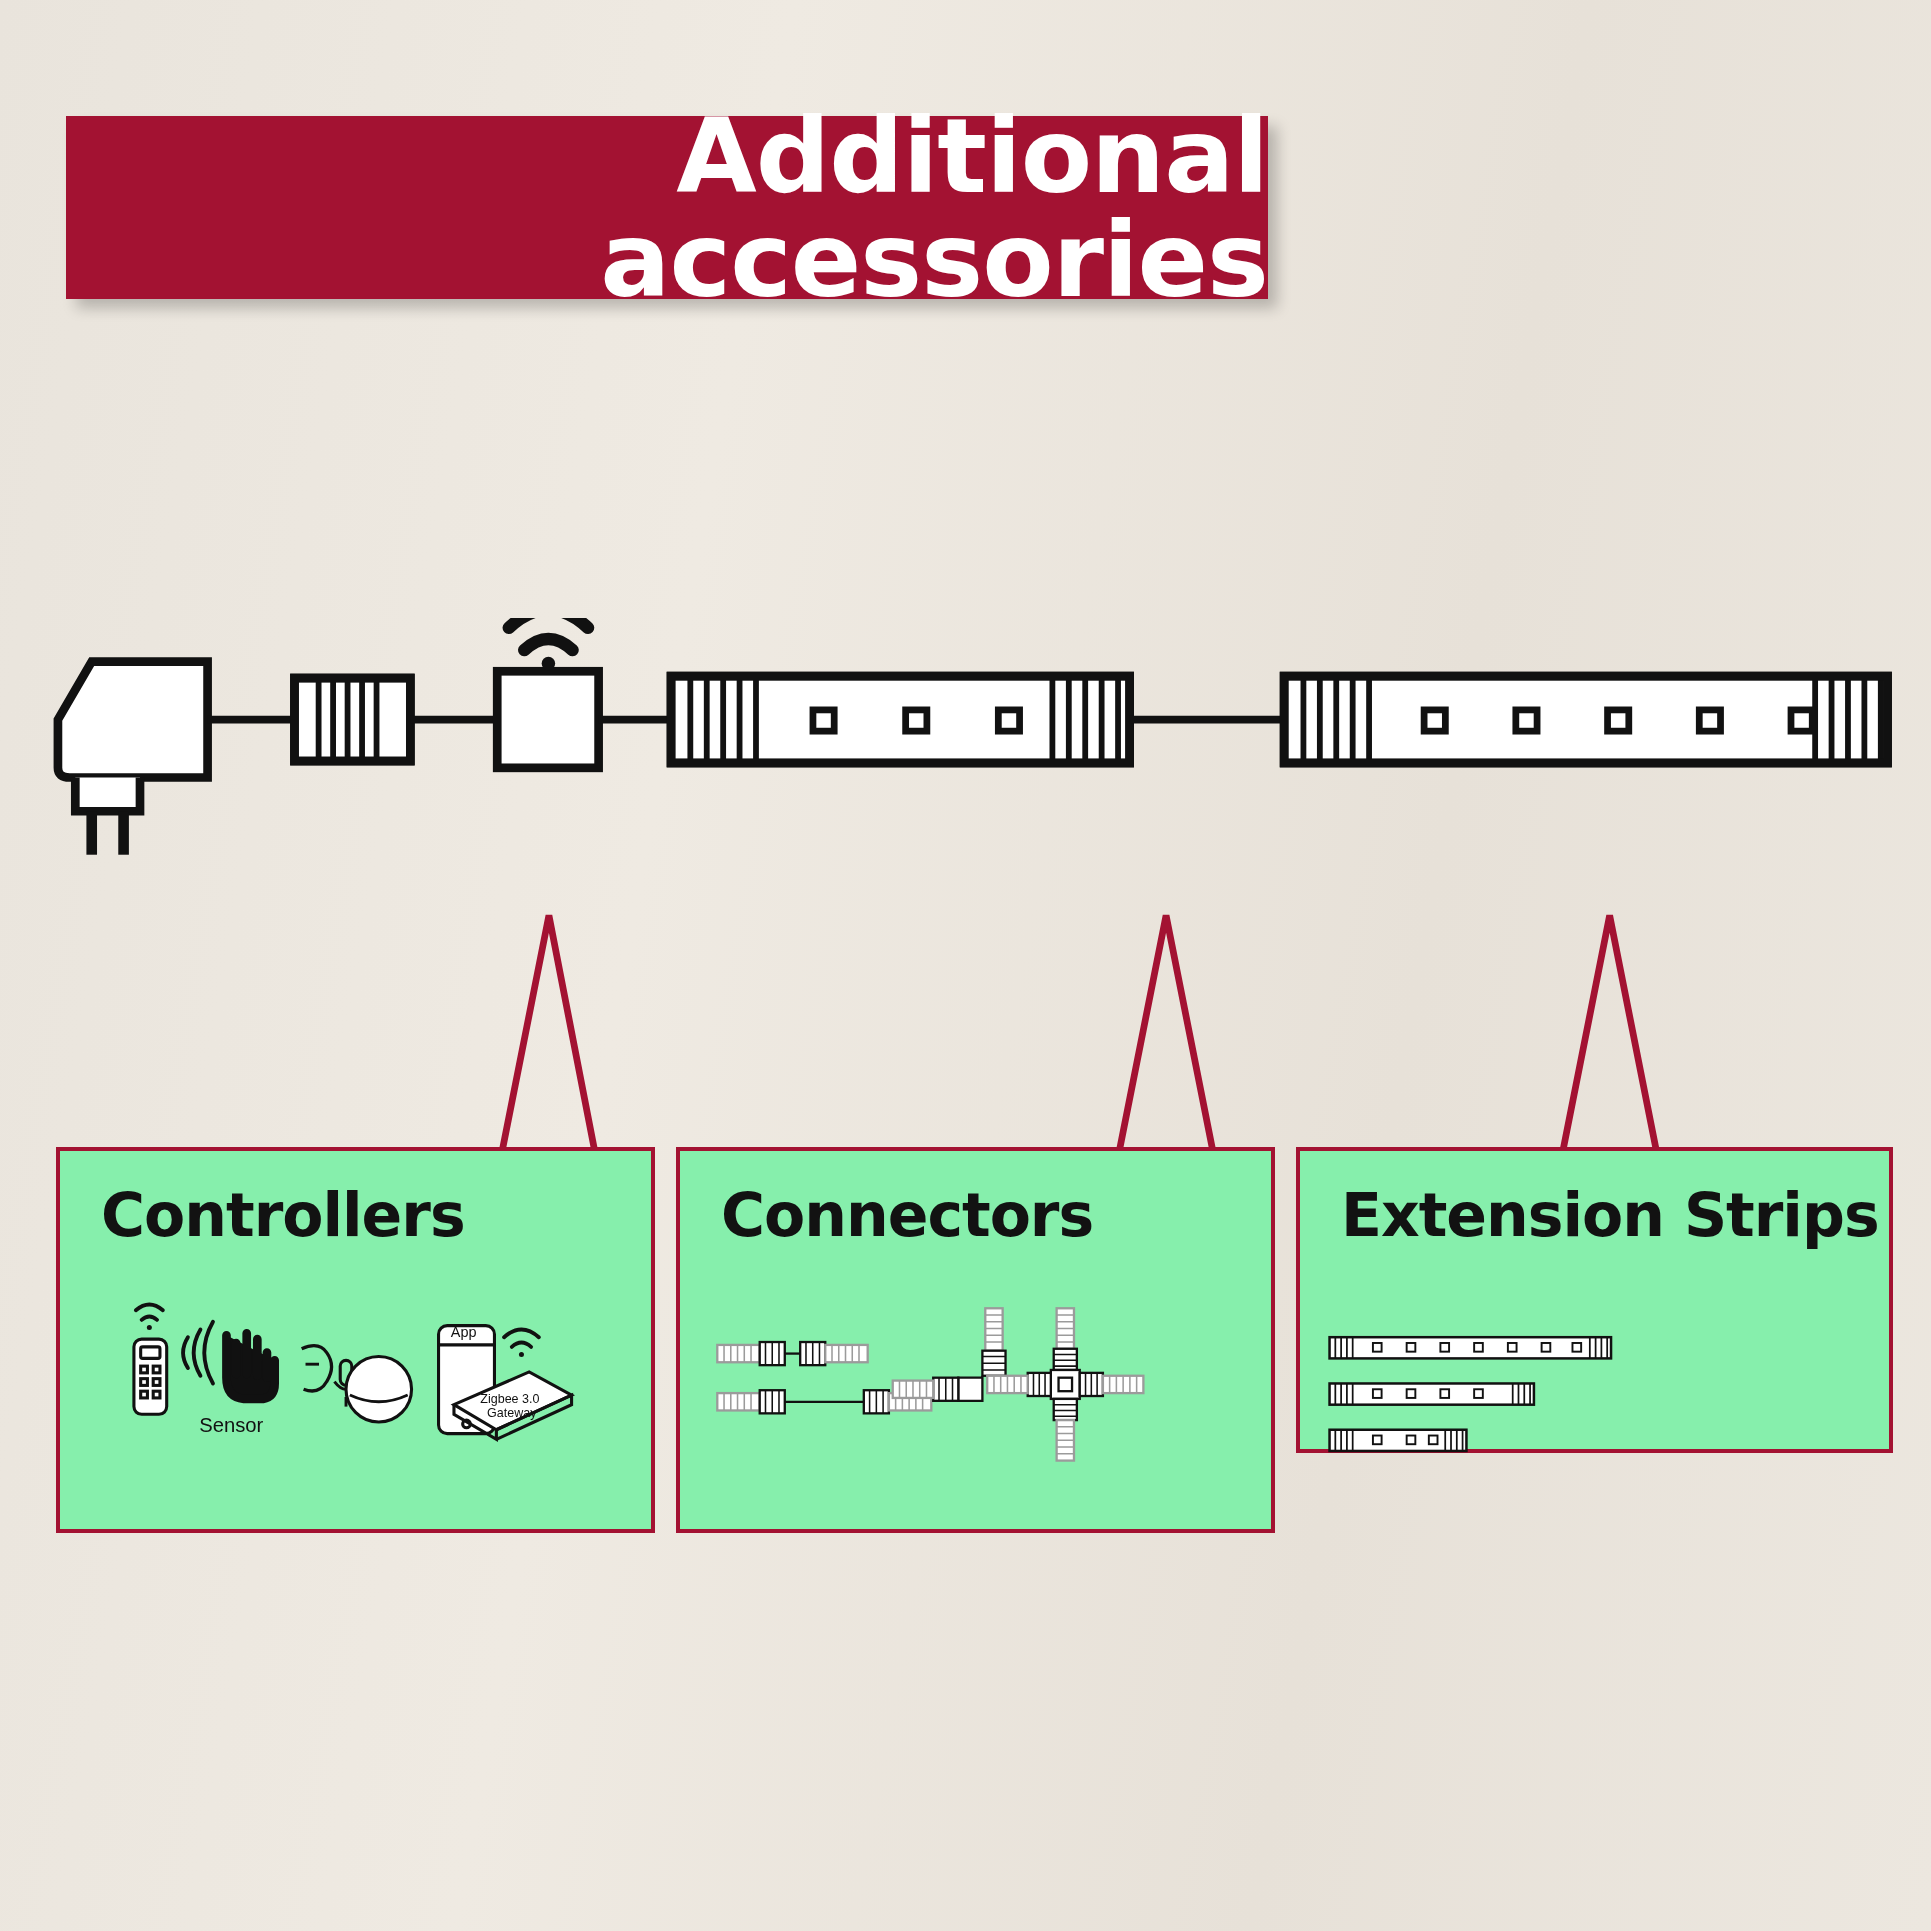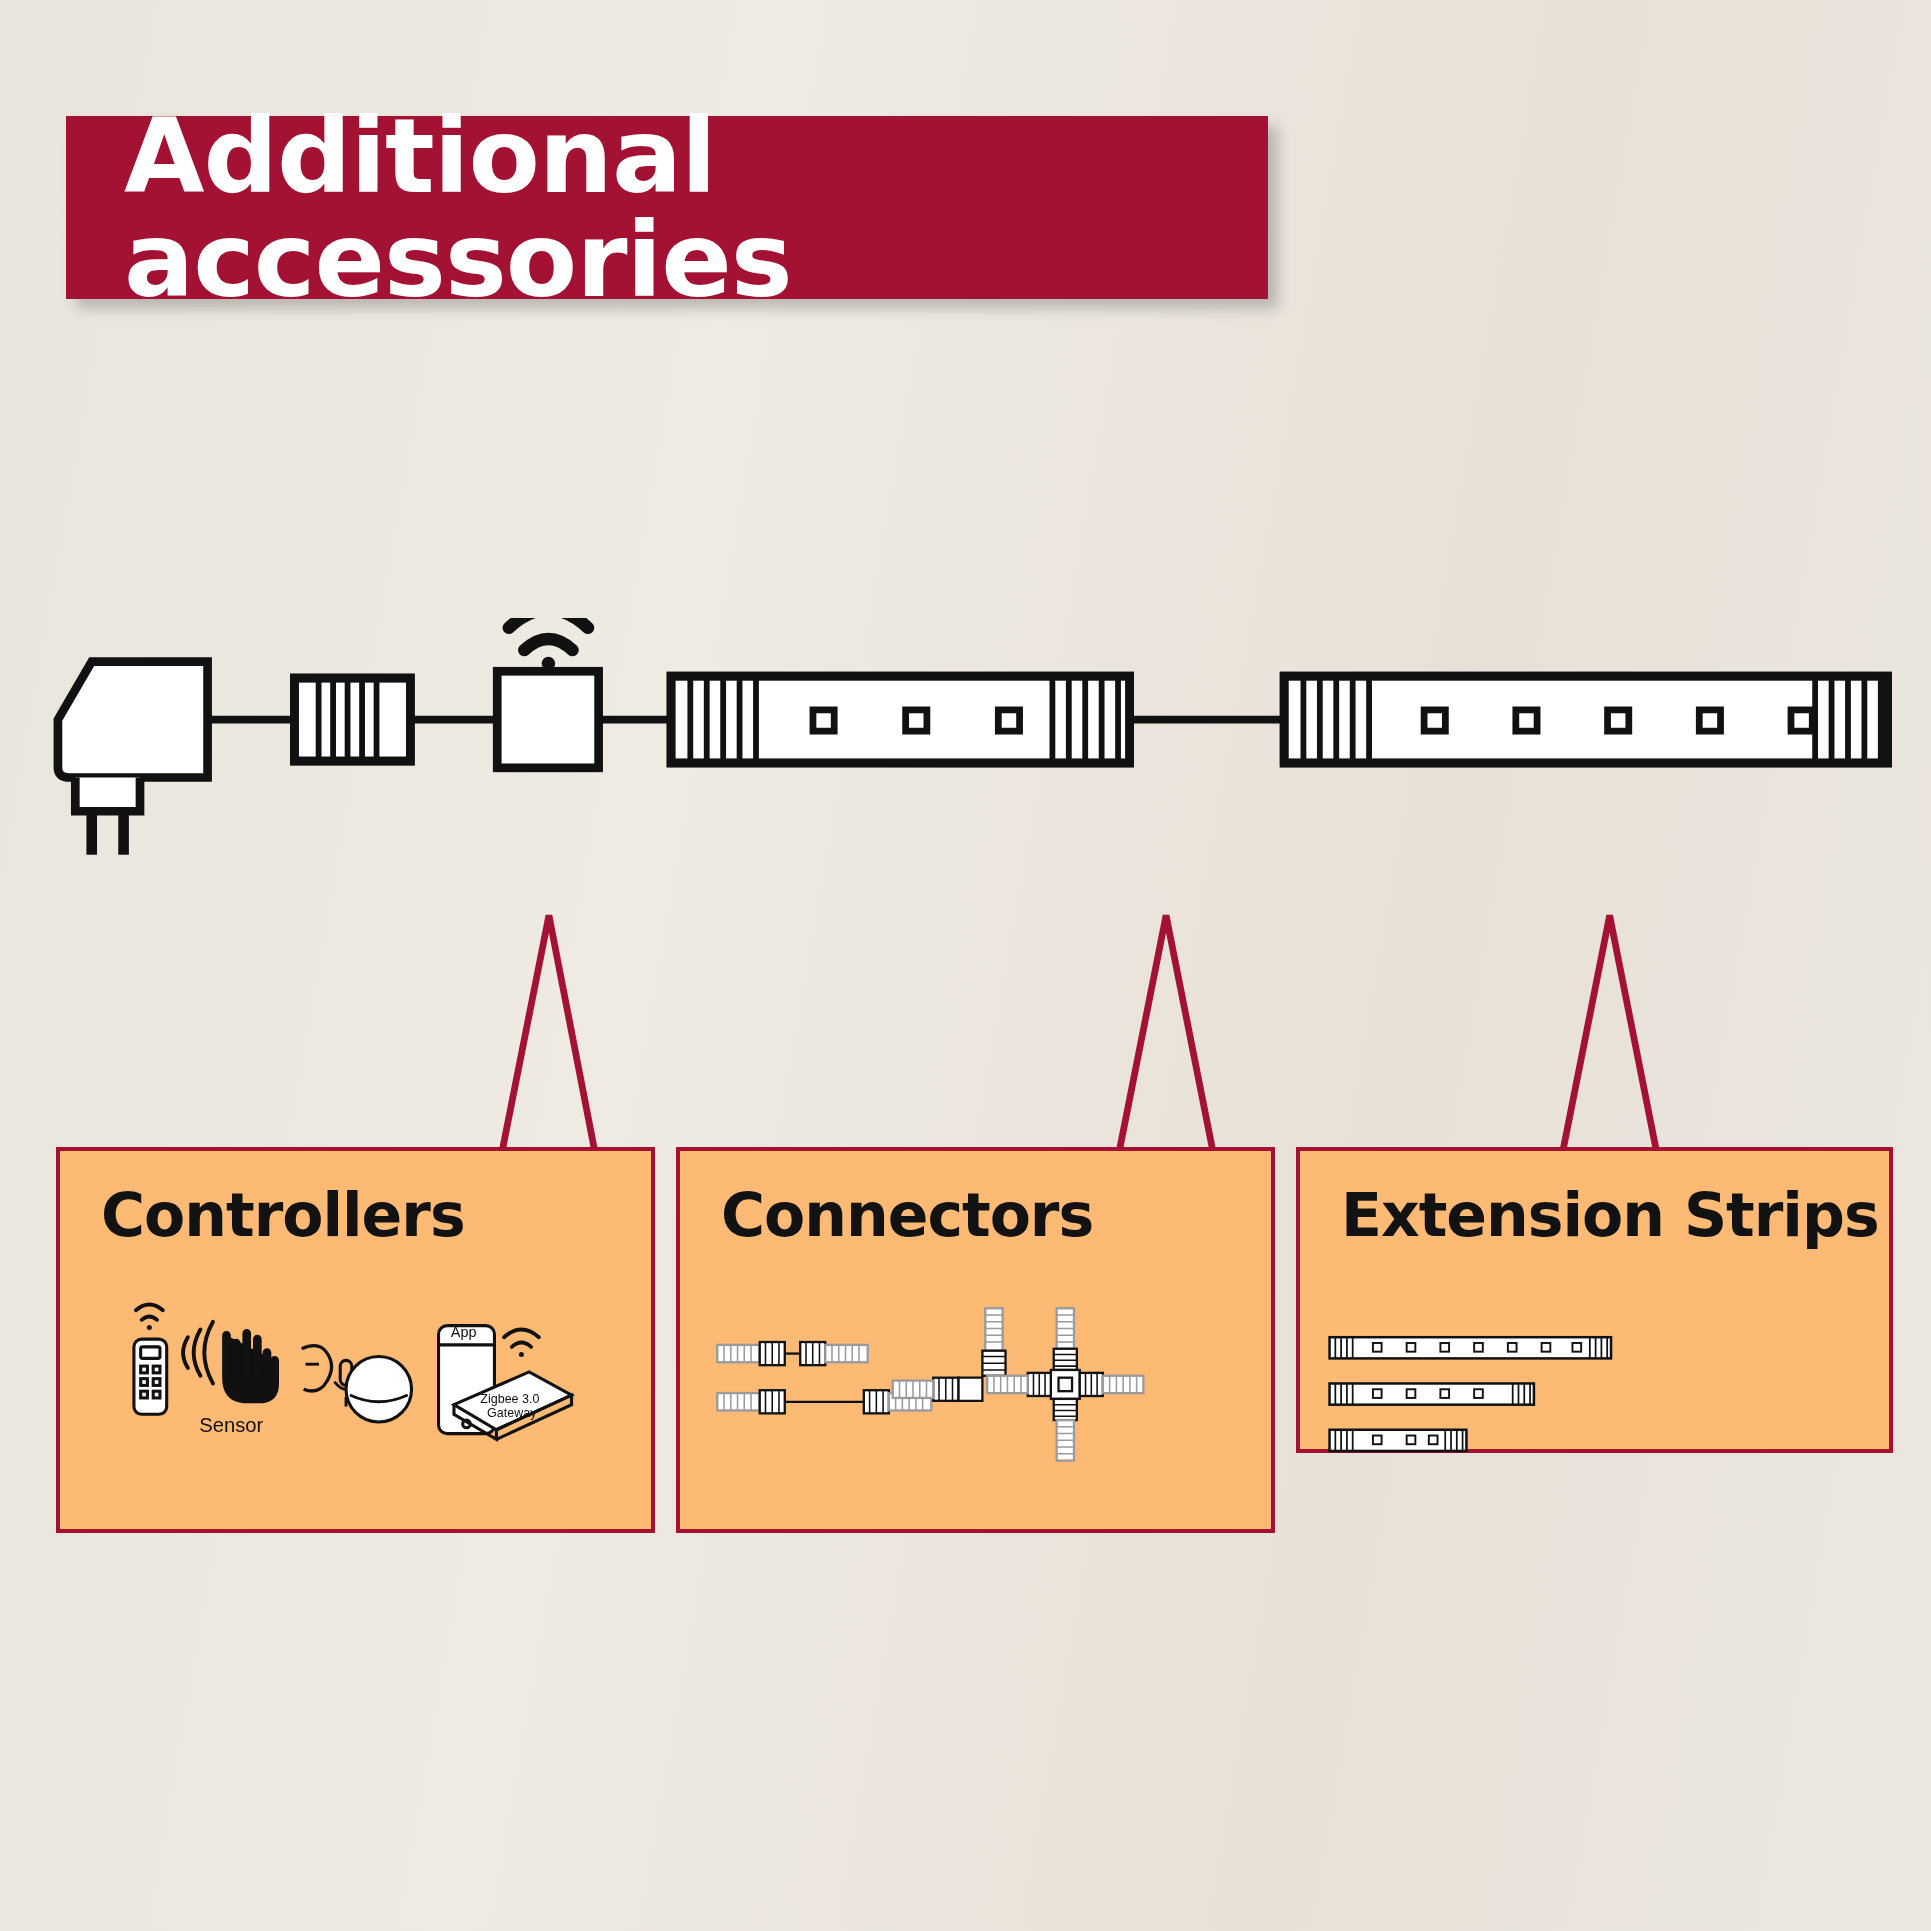--- a/index.html
+++ b/index.html
@@ -6,31 +6,31 @@
   body{
     width:1931px;height:1931px;
     background:linear-gradient(100deg,#e9e4dc 0%,#efeae2 35%,#e7e1d8 70%,#ece7df 100%);
     font-family:"Liberation Sans",sans-serif;
     overflow:hidden;position:relative;
   }
   
   .banner{
     position:absolute;left:66px;top:116px;width:1202px;height:183px;
     background:#a31232;box-shadow:9.7px 9.7px 13.5px rgba(0,0,0,.22);
-    display:flex;align-items:center;
+    display:flex;align-items:center;text-align:right;
   }
   .banner h1{
     margin:0 0 0 58px;color:#fff;font-size:104px;font-weight:bold;
     letter-spacing:-1px;line-height:1;font-family:"DejaVu Sans",sans-serif;
   }
   
   .schematic{position:absolute;left:0;top:618px;width:1931px;height:290px;}
   
   .card{
-    position:absolute;background:#fdba74;border:4.8px solid #a31232;
+    position:absolute;background:#86efac;border:4.8px solid #a31232;
     box-sizing:border-box;
   }
   .card h2{
     margin:0;position:absolute;left:41px;top:29px;
     font-family:"DejaVu Sans",sans-serif;font-weight:bold;color:#121212;
     font-size:60px;letter-spacing:-1px;white-space:nowrap;
   }
   #card-controllers{left:56px;top:1147px;width:599px;height:386px;}
   #card-connectors{left:676px;top:1147px;width:599px;height:386px;}
   #card-extension{left:1296px;top:1147px;width:597px;height:306px;}

